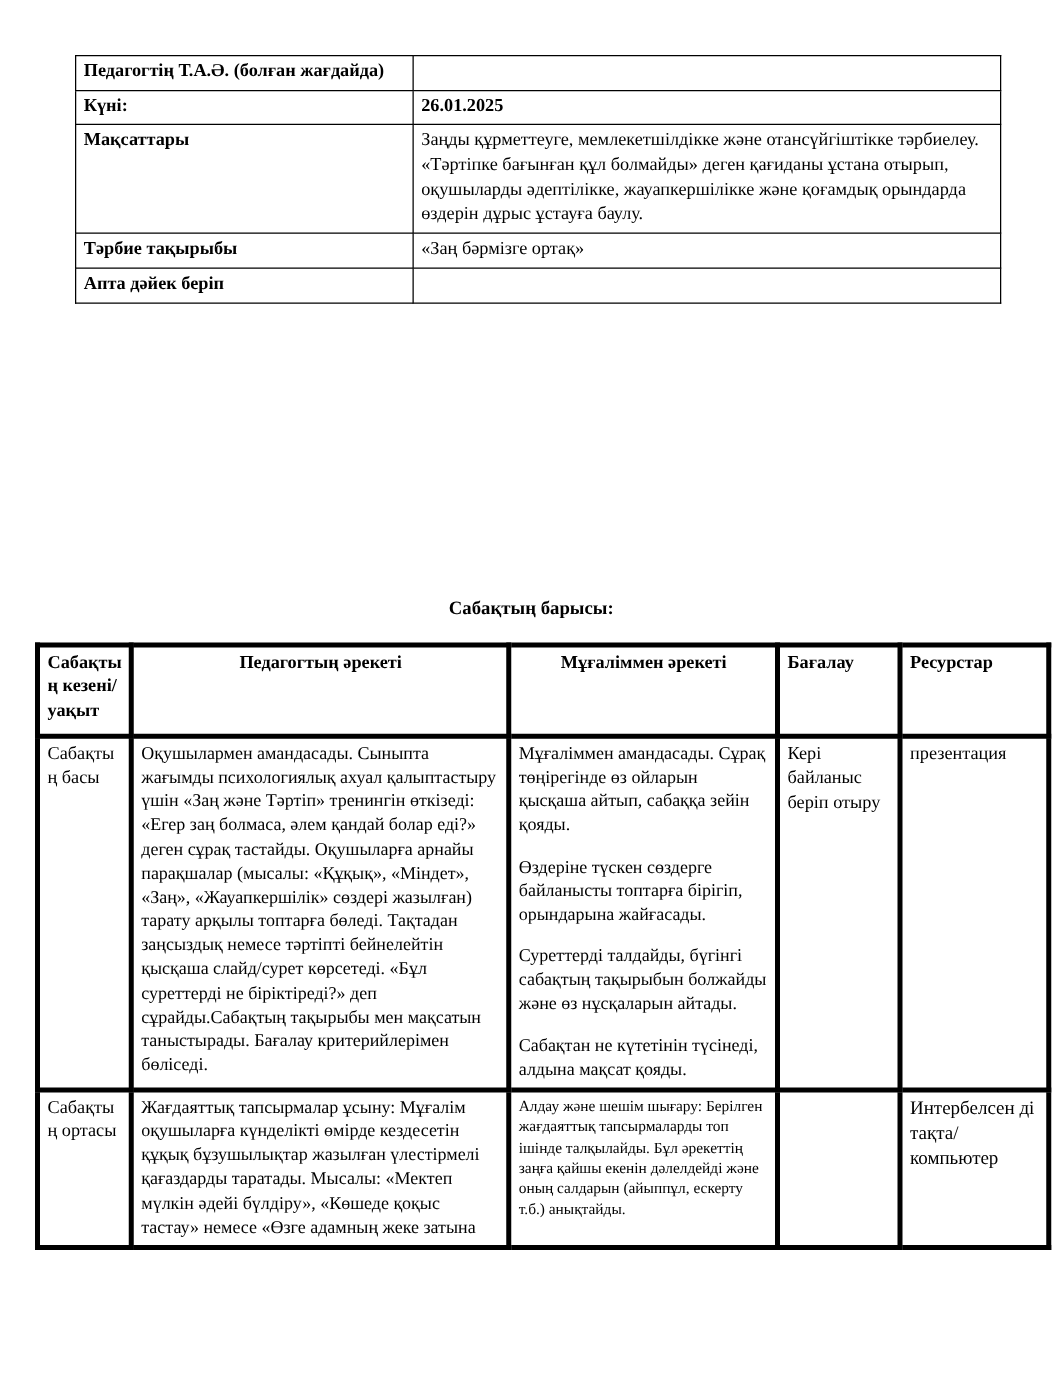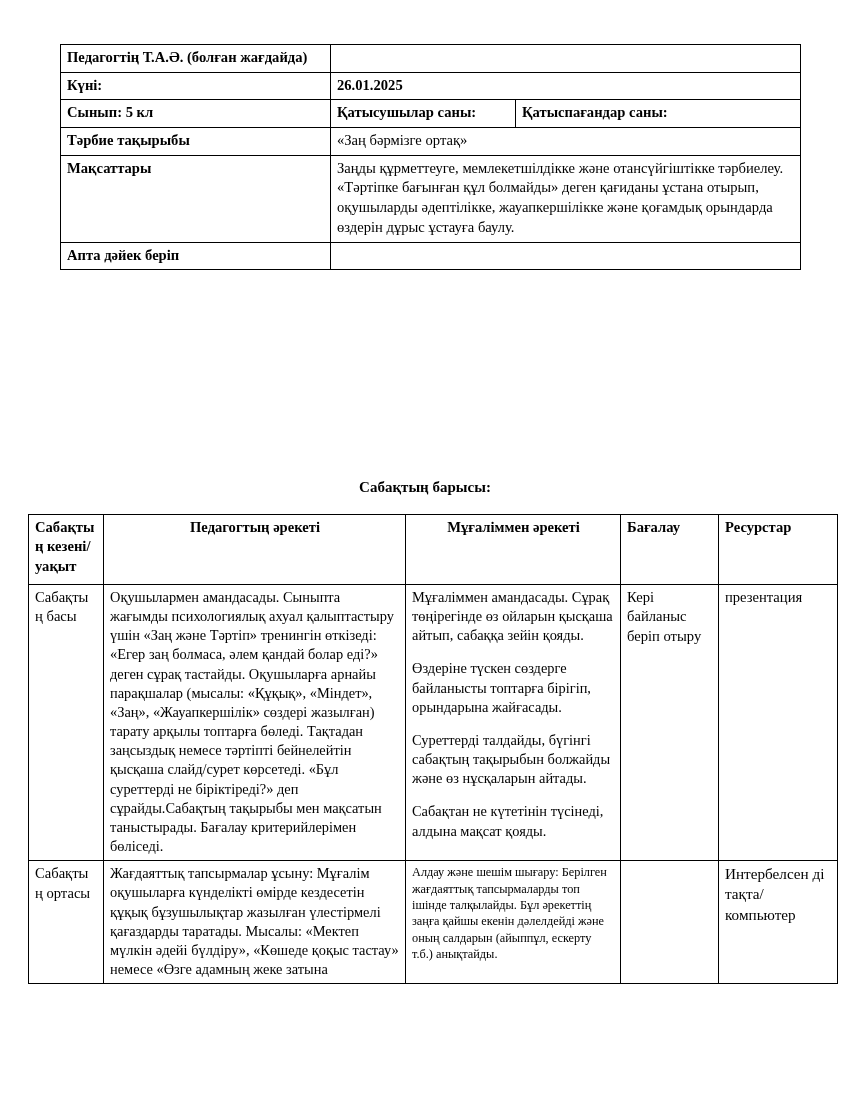--- a/index.html
+++ b/index.html
@@ -67,21 +67,21 @@
   .flow-table {
     position: absolute;
     left: 28px;
     top: 514px;
     width: 809px;
     border-collapse: collapse;
     table-layout: fixed;
   }
   .flow-table th,
   .flow-table td {
-    border: 1px solid #000000;
+    border: 4px solid #000000;
     vertical-align: top;
     padding: 3px 5px 4px 6px;
     line-height: 1.33;
   }
   .flow-table th {
     font-size: 14.6px;
     font-weight: bold;
     text-align: center;
     height: 62px;
     vertical-align: top;
@@ -127,31 +127,26 @@
     <tbody>
       <tr>
         <td class="lbl">Педагогтің Т.А.Ә. (болған жағдайда)</td>
         <td class="val" colspan="2"></td>
       </tr>
       <tr>
         <td class="lbl">Күні:</td>
         <td class="val-b" colspan="2">26.01.2025</td>
       </tr>
       <tr>
-        <td class="lbl">Сынып:   5 кл</td>
-        <td class="val-b">Қатысушылар саны:</td>
-        <td class="val-b">Қатыспағандар саны:</td>
+        <td class="lbl">Мақсаттары</td>
+        <td class="val" colspan="2">Заңды құрметтеуге, мемлекетшілдікке және отансүйгіштікке тәрбиелеу. «Тәртіпке бағынған құл болмайды» деген қағиданы ұстана отырып, оқушыларды әдептілікке, жауапкершілікке және қоғамдық орындарда өздерін дұрыс ұстауға баулу.</td>
       </tr>
       <tr>
         <td class="lbl">Тәрбие тақырыбы</td>
         <td class="val" colspan="2"> «Заң бәрмізге ортақ»</td>
-      </tr>
-      <tr>
-        <td class="lbl">Мақсаттары</td>
-        <td class="val" colspan="2">Заңды құрметтеуге, мемлекетшілдікке және отансүйгіштікке тәрбиелеу. «Тәртіпке бағынған құл болмайды» деген қағиданы ұстана отырып, оқушыларды әдептілікке, жауапкершілікке және қоғамдық орындарда өздерін дұрыс ұстауға баулу.</td>
       </tr>
       <tr>
         <td class="lbl">Апта дәйек беріп</td>
         <td class="val" colspan="2"></td>
       </tr>
     </tbody>
   </table>
 
   <div class="section-caption">Сабақтың барысы:</div>
 

